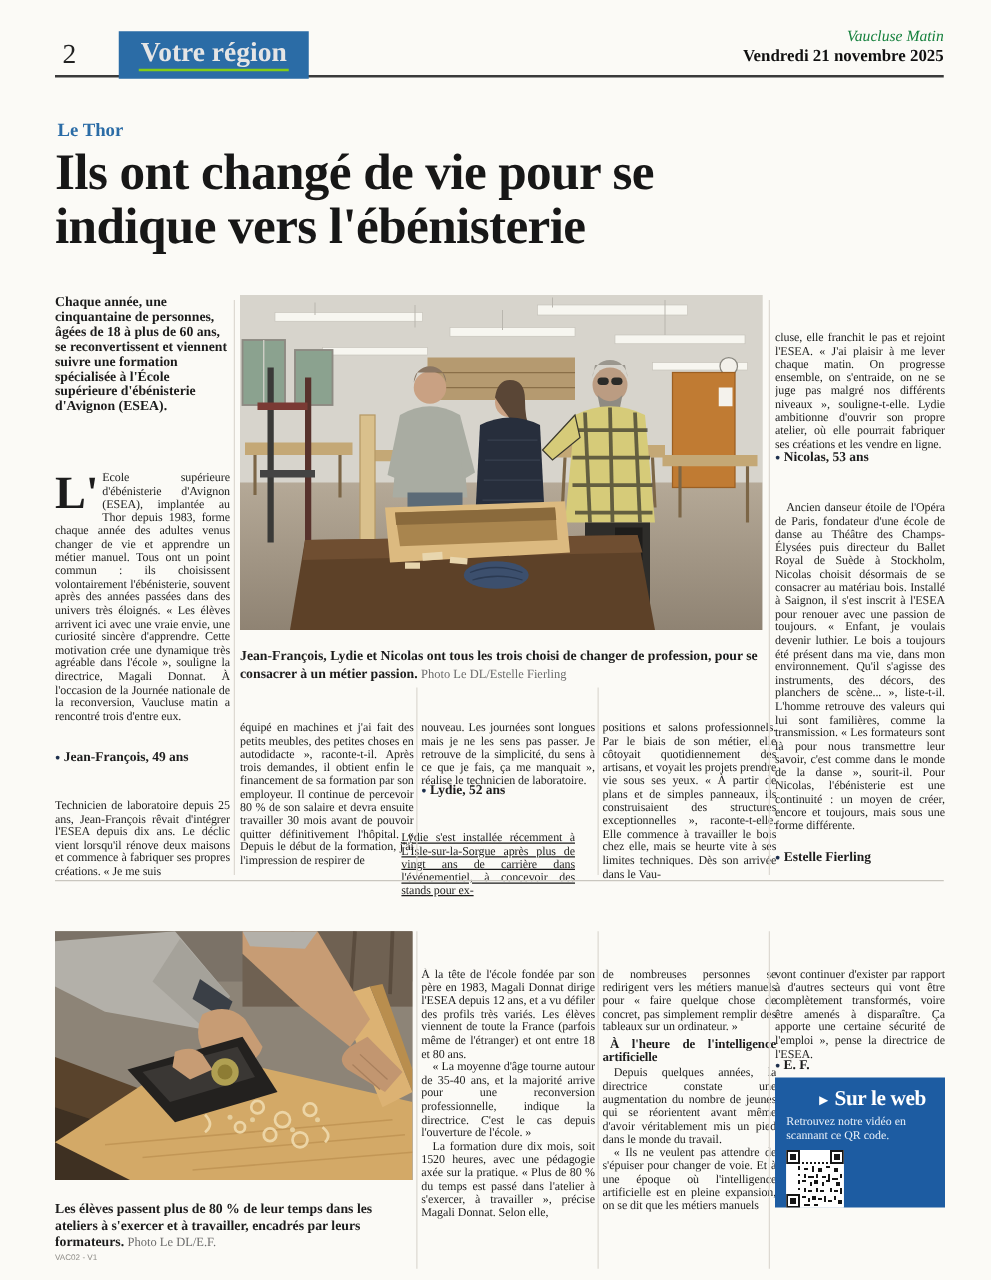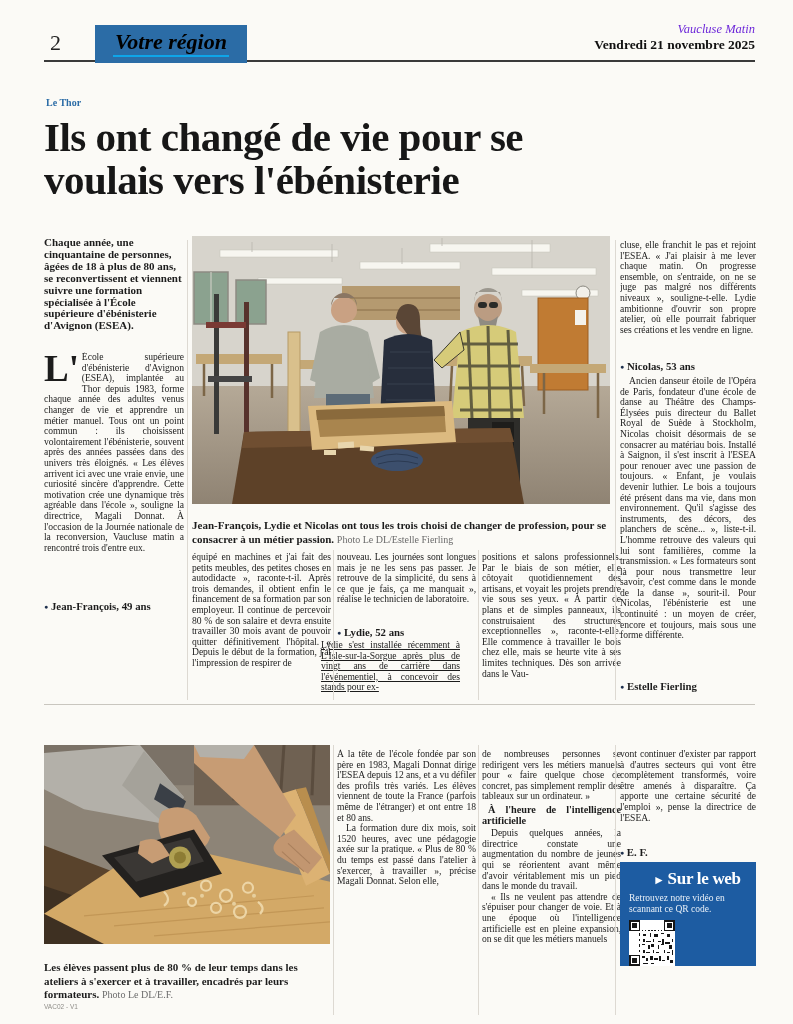--- a/index.html
+++ b/index.html
@@ -3,33 +3,33 @@
 <meta charset="utf-8">
 <style>
   html,body{margin:0;padding:0;background:#e8e6e1;}
   .page{position:relative;width:793px;height:1024px;margin:0 auto;background:#fbfaf6;
         font-family:"Liberation Serif",serif;color:#1c1c1c;overflow:hidden;}
   
   .page-num{position:absolute;left:50px;top:30px;font-size:22px;color:#222;}
   .header-rule{position:absolute;left:44px;right:38px;top:60px;height:1.5px;background:#3a3a3a;}
   .section-box{position:absolute;left:95px;top:25px;width:152px;height:38px;background:#2b6ca6;
                display:flex;align-items:center;justify-content:center;}
-  .section-box span{color:#000000;font-weight:bold;font-size:22px;border-bottom:2px solid #0ea5e9;
-               padding:0 2px 2px 2px;line-height:1;font-style:italic;}
+  .section-box span{color:#e5e5e5;font-weight:bold;font-size:22px;border-bottom:2px solid #84cc16;
+               padding:0 2px 2px 2px;line-height:1;}
   .section-sub{position:absolute;left:256px;top:30px;font-size:25px;color:#1e1e1e;}
   .masthead{position:absolute;right:38px;top:22px;text-align:right;}
-  .paper-name{font-style:italic;font-size:12.5px;color:#6d28d9;}
+  .paper-name{font-style:italic;font-size:12.5px;color:#15803d;}
   .paper-date{font-weight:bold;font-size:13.5px;color:#111;margin-left:30px;}
   
-  .kicker{position:absolute;left:46px;top:97px;color:#2b6ca6;font-weight:bold;font-size:10px;}
+  .kicker{position:absolute;left:46px;top:97px;color:#2b6ca6;font-weight:bold;font-size:15px;}
   .headline1{position:absolute;left:44px;top:116px;width:560px;margin:0;font-size:41px;
              font-weight:bold;line-height:1.06;letter-spacing:-0.5px;color:#171717;}
   .lede{position:absolute;left:44px;top:237px;width:140px;font-weight:bold;font-size:11px;
         line-height:11.9px;text-align:left;}
-  .bodytxt{font-size:9.6px;line-height:10.6px;text-align:justify;letter-spacing:-0.05px;}
+  .bodytxt{font-size:9.6px;line-height:10.6px;text-align:justify;letter-spacing:-0.05px;margin-top:26px;}
   .col{position:absolute;overflow:hidden;}
   .c1a{left:44px;top:352px;width:140px;height:242px;}
   .c1b{left:44px;top:614px;width:140px;height:90px;}
   .c2{left:192px;top:552px;width:139px;height:151px;}
   .c3a{left:337px;top:552px;width:139px;height:70px;}
   .c3b{left:321px;top:640px;width:139px;height:63px;text-decoration:underline;}
   .c4{left:482px;top:552px;width:139px;height:151px;}
   .c5a{left:620px;top:240px;width:136px;height:116px;}
   .c5b{left:620px;top:376px;width:136px;height:300px;}
   .subhead{position:absolute;font-weight:bold;font-size:10.8px;}
@@ -81,31 +81,32 @@
   <div class="header-rule"></div>
   <div class="section-box">
     <span>Votre région</span>
   </div>
   <div class="masthead">
     <div class="paper-name">Vaucluse Matin</div>
     <div class="paper-date">Vendredi 21 novembre 2025</div>
   </div>
 
   <div class="kicker">Le Thor</div>
-  <h1 class="headline1">Ils ont changé de vie pour se voulais vers l'ébénisterie</h1>
-
-  <div class="lede">Chaque année, une cinquantaine de personnes, âgées de 18 à plus de 80 ans, se reconvertissent et viennent suivre une formation spécialisée à l'École supérieure d'ébénisterie d'Avignon (ESEA).</div>
+  <h1 class="headline1">Ils ont changé de vie pour se indique vers l'ébénisterie</h1>
+
+  <div class="lede">Chaque année, une cinquantaine de personnes, âgées de 18 à plus de 60 ans, se reconvertissent et viennent suivre une formation spécialisée à l'École supérieure d'ébénisterie d'Avignon (ESEA).</div>
 
   <div class="col c1a bodytxt">
     <span class="dropcap">L'</span><span>École supérieure d'ébénisterie d'Avignon (ESEA), implantée au Thor depuis 1983, forme chaque année des adultes venus changer de vie et apprendre un métier manuel. Tous ont un point commun : ils choisissent volontairement l'ébénisterie, souvent après des années passées dans des univers très éloignés. « Les élèves arrivent ici avec une vraie envie, une curiosité sincère d'apprendre. Cette motivation crée une dynamique très agréable dans l'école », souligne la directrice, Magali Donnat. À l'occasion de la Journée nationale de la reconversion, Vaucluse matin a rencontré trois d'entre eux.</span>
   </div>
   <div class="subhead s1">
     <span class="bullet">●</span>
     <span>Jean-François, 49 ans</span>
   </div>
+  <div class="col c1b bodytxt">Technicien de laboratoire depuis 25 ans, Jean-François rêvait d'intégrer l'ESEA depuis dix ans. Le déclic vient lorsqu'il rénove deux maisons et commence à fabriquer ses propres créations. « Je me suis</div>
 
   <div class="photo1">
     <svg viewBox="0 0 418 268" preserveAspectRatio="none">
       <defs>
         <linearGradient id="floorg" x1="0" y1="0" x2="0" y2="1">
           <stop offset="0" stop-color="#b5a997"></stop>
             <stop offset="1" stop-color="#8f8373"></stop>
         </linearGradient>
       </defs>
       <rect width="418" height="268" fill="#d7d4cc"></rect>
@@ -303,20 +304,21 @@
         </g>
     </svg>
   </div>
   <p class="caption cap2">
     <span class="capb">Les élèves passent plus de 80 % de leur temps dans les ateliers à s'exercer et à travailler, encadrés par leurs formateurs.</span>
     <span class="capcredit">Photo Le DL/E.F.</span>
   </p>
 
   <div class="a2col a2c1 bodytxt">
     <p>À la tête de l'école fondée par son père en 1983, Magali Donnat dirige l'ESEA depuis 12 ans, et a vu défiler des profils très variés. Les élèves viennent de toute la France (parfois même de l'étranger) et ont entre 18 et 80 ans.</p>
+    <p class="indent">« La moyenne d'âge tourne autour de 35-40 ans, et la majorité arrive pour une reconversion professionnelle, indique la directrice. C'est le cas depuis l'ouverture de l'école. »</p>
     <p class="indent">La formation dure dix mois, soit 1520 heures, avec une pédagogie axée sur la pratique. « Plus de 80 % du temps est passé dans l'atelier à s'exercer, à travailler », précise Magali Donnat. Selon elle,</p>
   </div>
   <div class="a2col a2c2 bodytxt">
     <p>de nombreuses personnes se redirigent vers les métiers manuels pour « faire quelque chose de concret, pas simplement remplir des tableaux sur un ordinateur. »</p>
     <p class="sub2">À l'heure de l'intelligence artificielle</p>
     <p class="indent">Depuis quelques années, la directrice constate une augmentation du nombre de jeunes qui se réorientent avant même d'avoir véritablement mis un pied dans le monde du travail.</p>
     <p class="indent">« Ils ne veulent pas attendre de s'épuiser pour changer de voie. Et à une époque où l'intelligence artificielle est en pleine expansion, on se dit que les métiers manuels</p>
   </div>
   <div class="a2col a2c3 bodytxt">
     <p>vont continuer d'exister par rapport à d'autres secteurs qui vont être complètement transformés, voire être amenés à disparaître. Ça apporte une certaine sécurité de l'emploi », pense la directrice de l'ESEA.</p>

